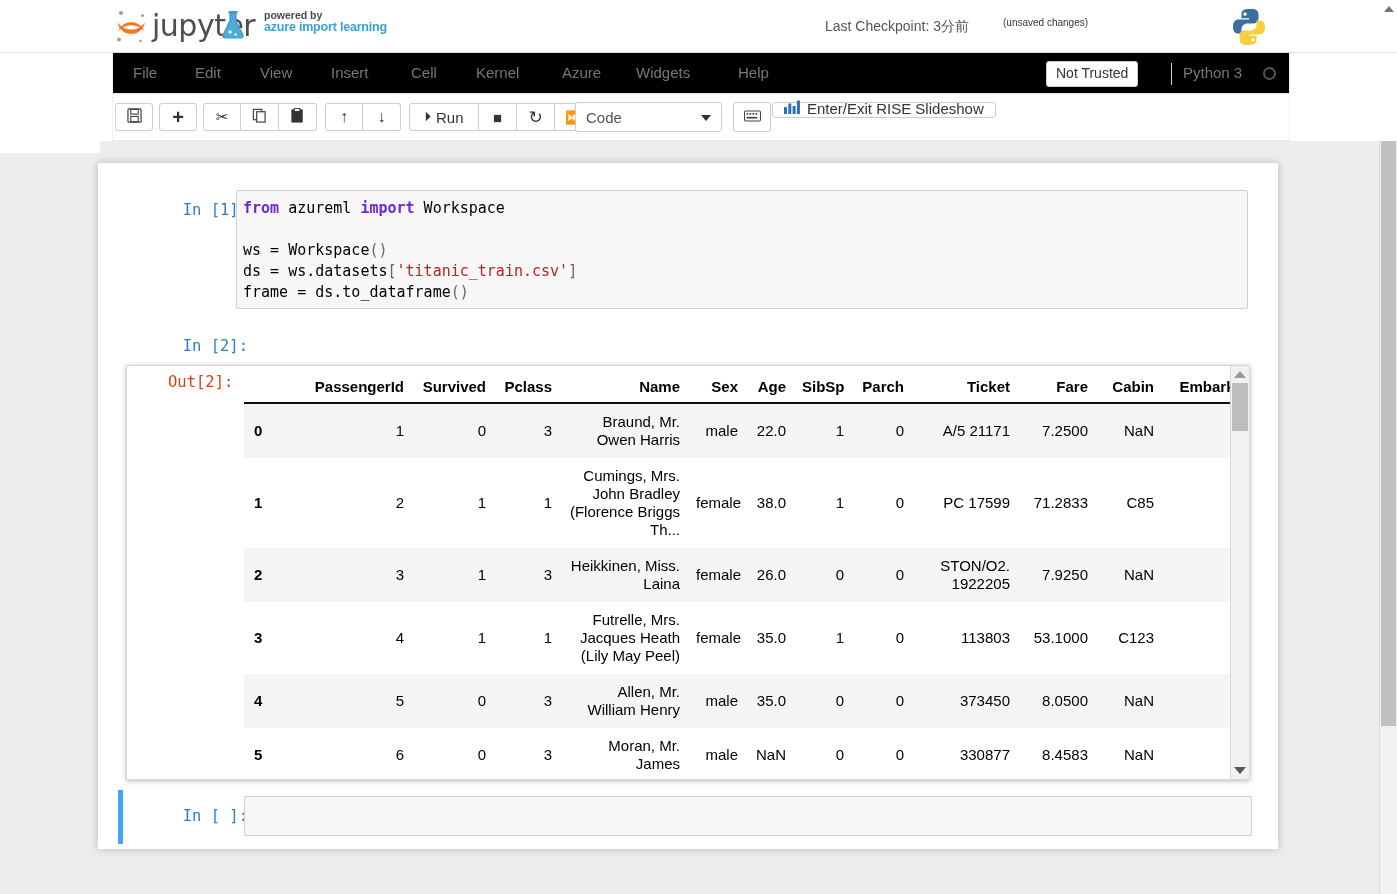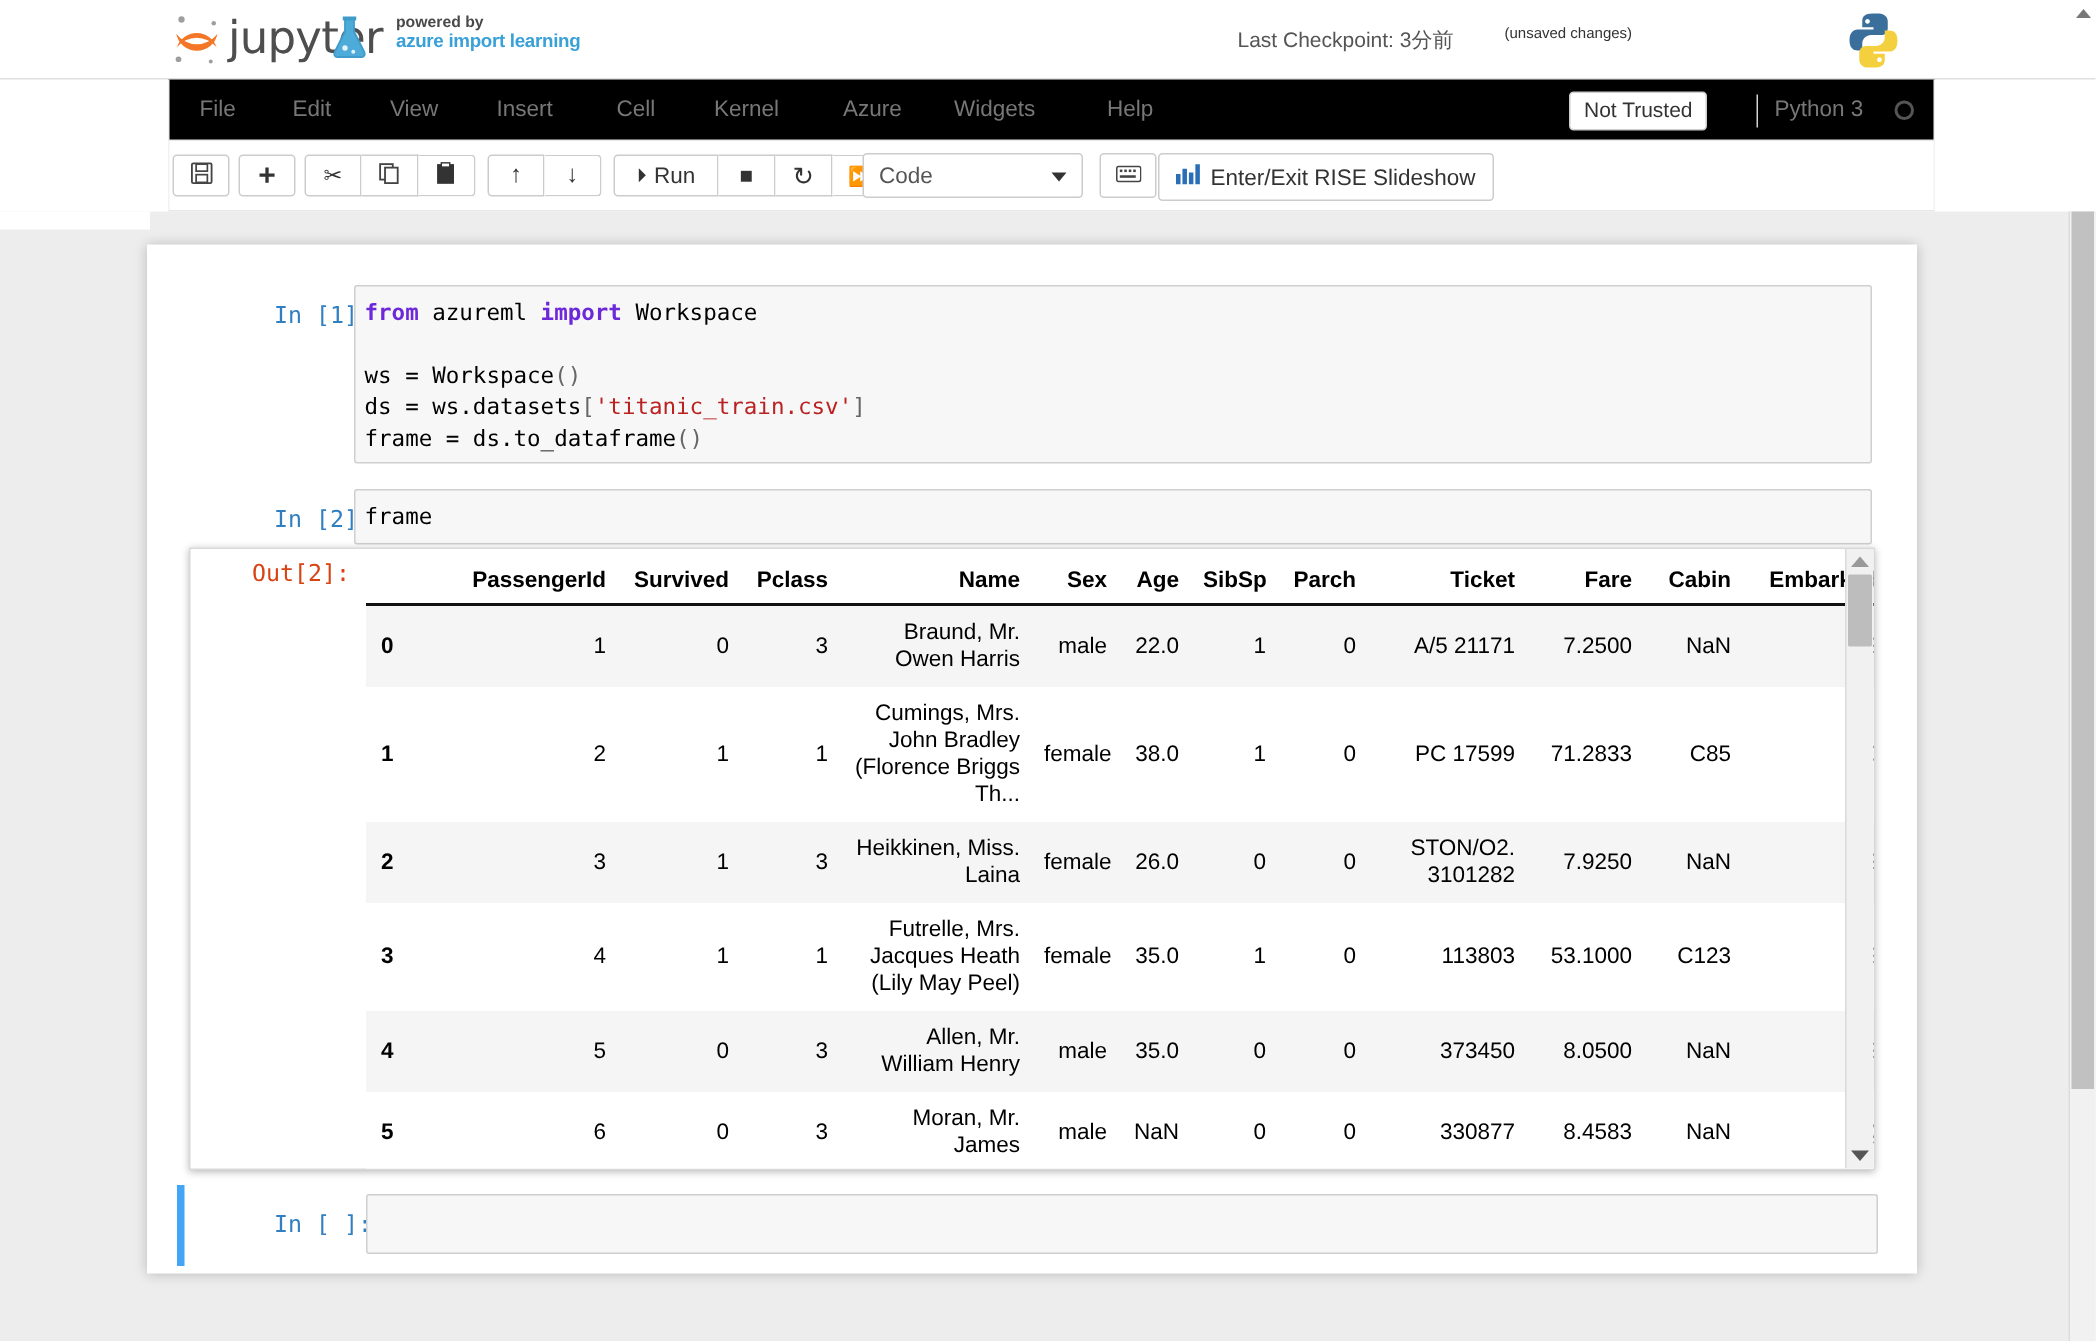--- a/index.html
+++ b/index.html
@@ -197,28 +197,28 @@
     position: absolute;
     right: 10px; top: 12px;
     width: 0; height: 0;
     border-left: 5px solid transparent;
     border-right: 5px solid transparent;
     border-top: 6px solid #333;
   }
   #rise-btn {
     position: absolute;
     left: 659px; top: 8px;
-    height: 32px;
+    height: 16px;
     box-sizing: border-box;
     padding: 0 11px;
     background: #fff;
     border: 1px solid #cccccc;
     border-radius: 3px;
     display: flex;
-    align-items: center;
+    align-items: flex-end;
     font-size: 15px;
     color: #333;
     cursor: pointer;
     white-space: nowrap;
   }
 
   
   #page-bg {
     position: absolute;
     left: 0; top: 141px;
@@ -547,23 +547,20 @@
   <div class="prompt" style="left:70px; top:38px; width:80px;">In [1]:</div>
   <div class="code-cell" style="left:138px; top:27px; width:1012px; height:119px;">
     <div class="code-text"><span class="kw">from</span> azureml <span class="kw">import</span> Workspace
 
 ws = Workspace<span class="punct">()</span>
 ds = ws.datasets<span class="punct">[</span><span class="str">'titanic_train.csv'</span><span class="punct">]</span>
 frame = ds.to_dataframe<span class="punct">()</span></div>
   </div>
 
   <div class="prompt" style="left:70px; top:174px; width:80px;">In [2]:</div>
-  <div class="code-cell" style="left:138px; top:163px; width:1012px; height:37px;">
-    <div class="code-text">frame</div>
-  </div>
 
   <div id="empty-cell-row" style="position:absolute; left:10px; top:627px; width:1160px; height:54px;">
     <div id="sel-bar"></div>
     <div class="prompt" style="left:60px; top:17px; width:80px;">In [ ]:</div>
     <div id="empty-input"></div>
   </div>
 </div>
 
 <div class="prompt prompt-out" id="out-prompt">Out[2]:</div>
 
@@ -636,21 +633,21 @@
         <tr class="odd">
           <td class="idx">2</td>
           <td>3</td>
           <td>1</td>
           <td>3</td>
           <td>Heikkinen, Miss. Laina</td>
           <td>female</td>
           <td>26.0</td>
           <td>0</td>
           <td>0</td>
-          <td>STON/O2. 3101282</td>
+          <td>STON/O2. 1922205</td>
           <td>7.9250</td>
           <td>NaN</td>
           <td>S</td>
         </tr>
         <tr class="even">
           <td class="idx">3</td>
           <td>4</td>
           <td>1</td>
           <td>1</td>
           <td>Futrelle, Mrs. Jacques Heath (Lily May Peel)</td>

